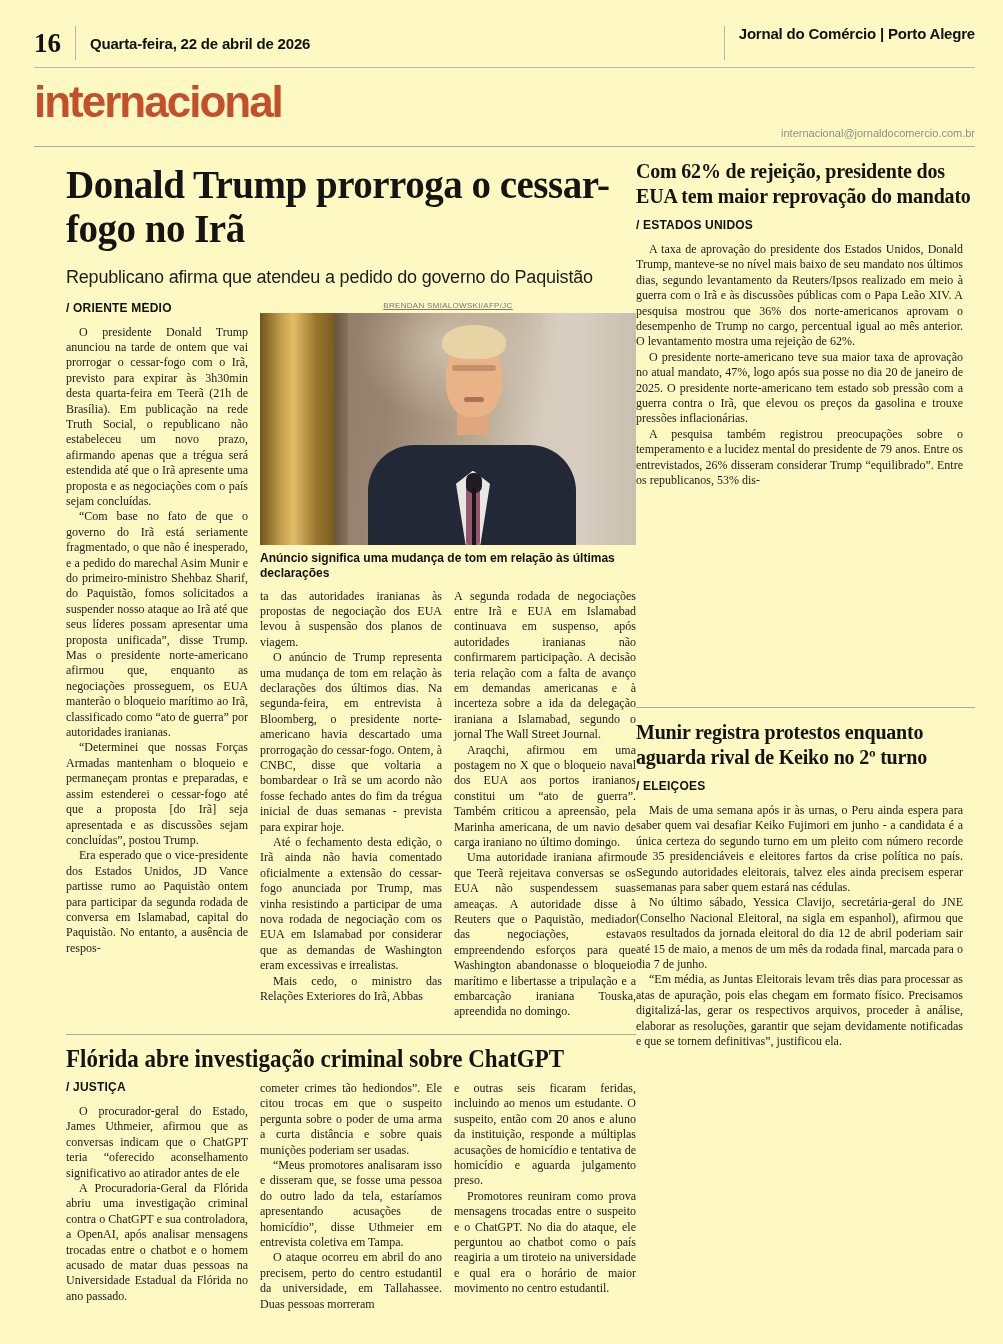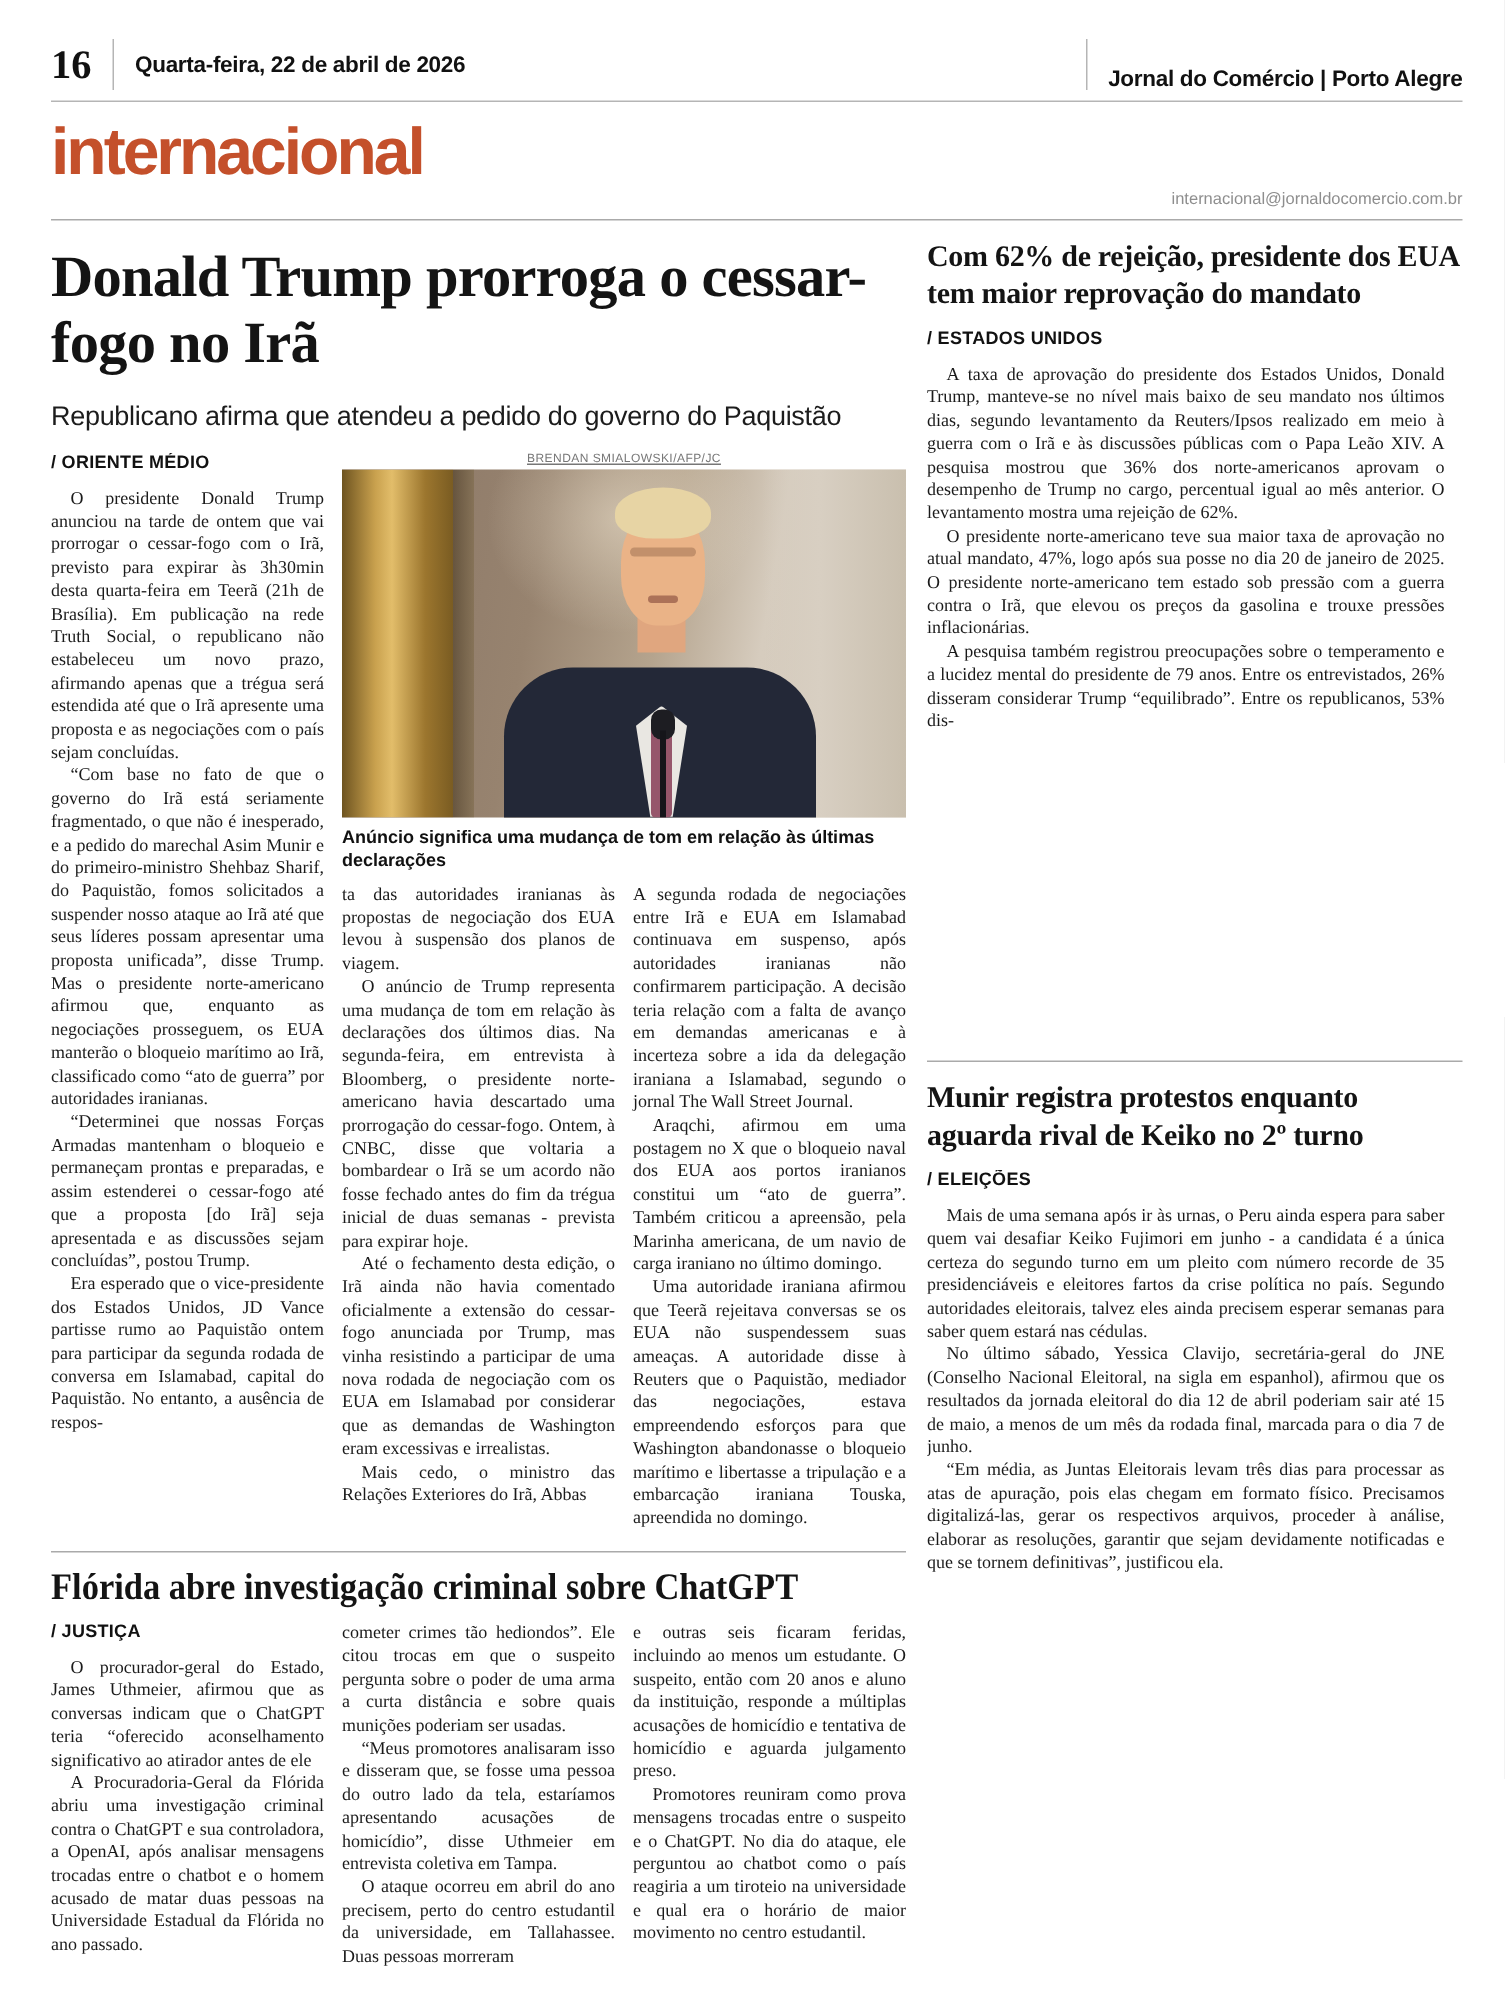--- a/index.html
+++ b/index.html
@@ -1,35 +1,35 @@
 <!DOCTYPE html>
 <html lang="pt-BR" style="--accent: #c4502b;"><head>
 <meta charset="utf-8">
 <style>
   * { margin:0; padding:0; box-sizing:border-box; }
   html,body { background:#e9e9e9; }
   :root { --accent:#c4502b; --rule:#aaaaaa; --ink:#141414; }
   .page {
-    width:1003px; height:1344px; margin:0 auto; background:#ffffff;
+    width:1003px; height:1344px; margin:0 auto; background:#fef9c3;
     padding:26px 28px 0 34px; overflow:hidden; position:relative;
     font-family:"Liberation Serif", serif; color:#1a1a1a;
   }
   
   .hdr { display:flex; align-items:center; border-bottom:1px solid #b5b5b5; padding-bottom:7px; }
   .pagenum { font:700 27px/1 "Liberation Serif", serif; color:#111; }
   .vdiv { width:1px; background:#b5b5b5; height:34px; margin:0 14px; align-self:center; }
   .date { font:700 15px/1 "Liberation Sans", sans-serif; color:#111; letter-spacing:-.2px; }
-  .hdr-right { margin-left:auto; display:flex; align-items:flex-end; }
+  .hdr-right { margin-left:auto; display:flex; align-items:flex-start; }
   .masthead { font:700 15px/1 "Liberation Sans", sans-serif; color:#111; letter-spacing:-.2px; }
   
   .section-title { font:700 44px/1 "Liberation Sans", sans-serif; letter-spacing:-2px; color:var(--accent); margin-top:12px; }
   .email { text-align:right; font:400 11px/1 "Liberation Sans", sans-serif; color:#8e8e8e; margin-top:4px; }
   .toprule { border-top:1px solid var(--rule); margin-top:7px; }
   
-  .content { display:flex; gap:14px; margin-top:12px; }
+  .content { display:flex; margin-top:12px;margin-left:32px; }
   .left-zone { width:570px; flex:none; }
   .right-zone { flex:1; min-width:0; }
   
   .lead-hl { font:700 39px/1.14 "Liberation Serif", serif; color:var(--ink); letter-spacing:-.5px; margin-top:4px; }
   .deck { font:400 18px/1.2 "Liberation Sans", sans-serif; color:#1c1c1c; margin-top:15px; letter-spacing:-.2px; }
   .kicker { font:700 12px/1 "Liberation Sans", sans-serif; color:#111; letter-spacing:.2px; margin-bottom:11px; }
   .sub-hl { font:700 20px/1.25 "Liberation Serif", serif; color:var(--ink); letter-spacing:-.2px; margin-bottom:10px; }
   .cg-hl { font:700 25px/1.1 "Liberation Serif", serif; color:var(--ink); white-space:nowrap; transform:scaleX(.92); transform-origin:left; margin:10px 0 9px; }
   
   .btxt p { font:400 12px/15.4px "Liberation Serif", serif; text-align:justify; text-indent:13px; color:#1a1a1a; }

